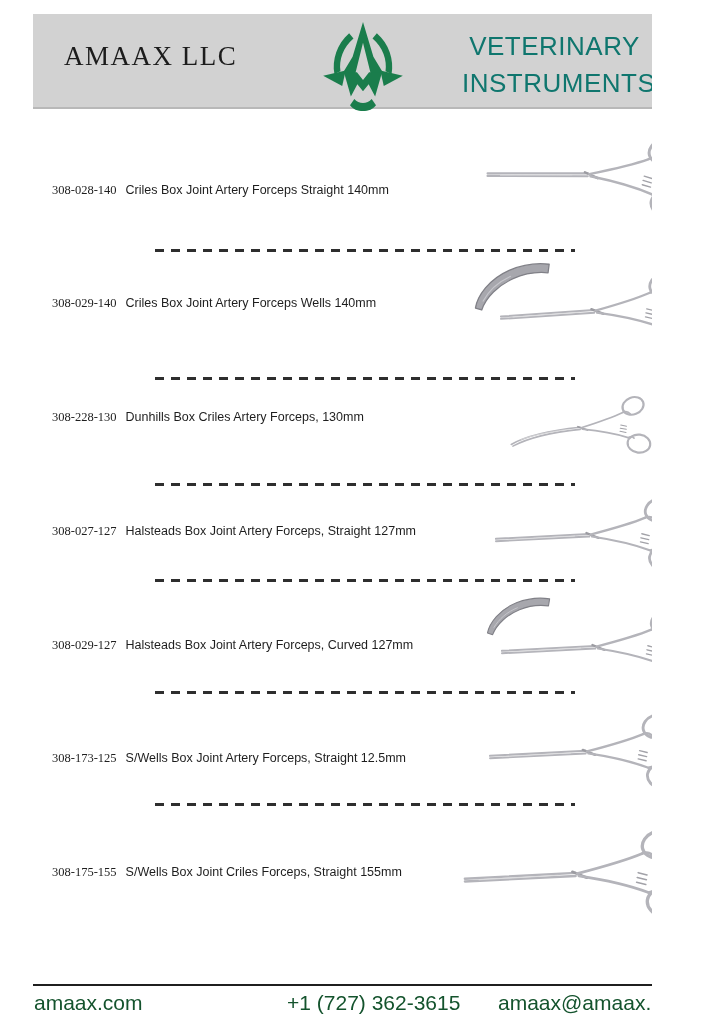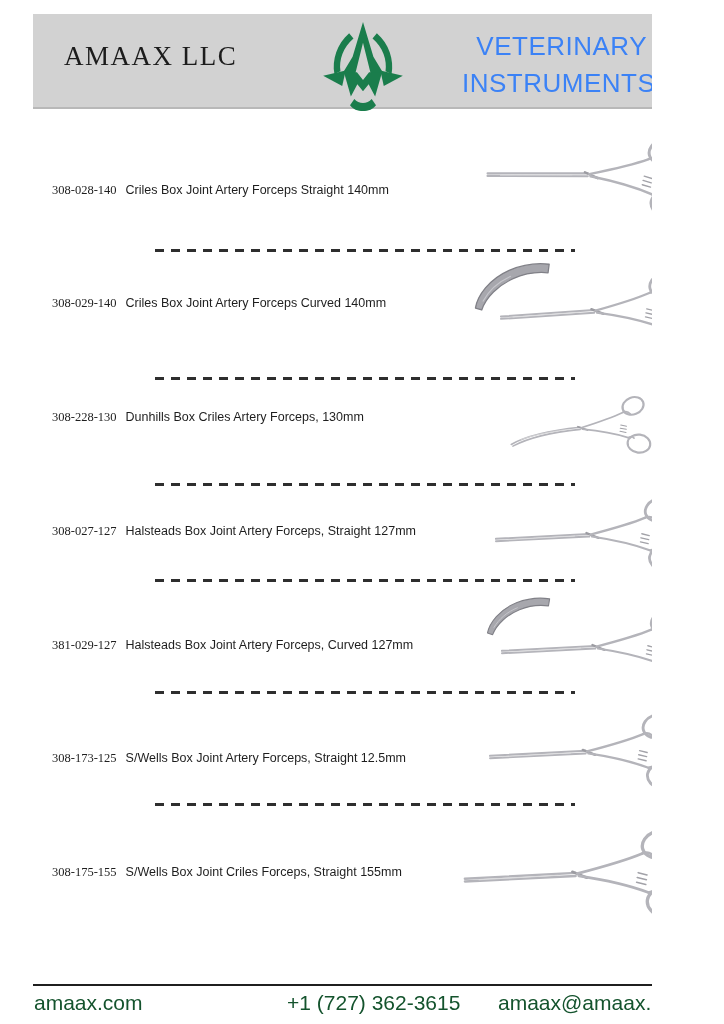--- a/index.html
+++ b/index.html
@@ -12,22 +12,22 @@
     position:absolute;left:33px;top:14px;width:658px;height:93px;
     background:#d2d2d2;border-bottom:2px solid #b8b8b8;
   }
   .company-name{
     position:absolute;left:64px;top:41px;
     font-family:"Liberation Serif",serif;font-size:27px;color:#1c1c1c;
     letter-spacing:1.5px;white-space:nowrap;
   }
   .logo{position:absolute;left:319px;top:22px;width:88px;height:97px;}
   .catalog-title{
-    position:absolute;left:462px;top:28px;width:185px;text-align:right;
-    font-size:26px;line-height:37px;color:#3b82f6;letter-spacing:0.5px;
+    position:absolute;left:462px;top:28px;width:185px;text-align:center;
+    font-size:26px;line-height:37px;color:#0f766e;letter-spacing:0.5px;
   }
   
   .ptext{
     position:absolute;left:52px;display:flex;gap:9px;
     font-size:12.5px;color:#1e1e1e;white-space:nowrap;
   }
   .ptext .code{min-width:63px;font-family:Liberation Serif, serif;}
   .sep{
     position:absolute;left:155px;width:420px;height:3px;
     background:repeating-linear-gradient(90deg,#2e2e2e 0 9px,transparent 9px 16px);
@@ -112,21 +112,21 @@
     <span class="desc">Criles Box Joint Artery Forceps Straight 140mm</span>
   </div>
   <svg class="ill" style="left:483px;top:133px;transform:rotate(1deg)" width="215" height="93" viewBox="0 0 300 130">
       <use href="#sym-forceps"></use>
     </svg>
 
   <div class="sep" style="top:249px"></div>
 
   <div class="ptext" style="top:296px">
     <span class="code">308-029-140</span>
-    <span class="desc">Criles Box Joint Artery Forceps Curved 140mm</span>
+    <span class="desc">Criles Box Joint Artery Forceps Wells 140mm</span>
   </div>
   <svg class="ill" style="left:468px;top:262px;transform:rotate(-8deg)" width="92" height="46" viewBox="0 0 100 50">
       <use href="#sym-tip"></use>
     </svg>
   <svg class="ill" style="left:497px;top:272px;transform:rotate(-3deg)" width="200" height="87" viewBox="0 0 300 130">
       <use href="#sym-forceps"></use>
     </svg>
 
   <div class="sep" style="top:377px"></div>
 
@@ -144,21 +144,21 @@
     <span class="code">308-027-127</span>
     <span class="desc">Halsteads Box Joint Artery Forceps, Straight 127mm</span>
   </div>
   <svg class="ill" style="left:492px;top:496px;transform:rotate(-2deg)" width="200" height="87" viewBox="0 0 300 130">
       <use href="#sym-forceps"></use>
     </svg>
 
   <div class="sep" style="top:579px"></div>
 
   <div class="ptext" style="top:638px">
-    <span class="code">381-029-127</span>
+    <span class="code">308-029-127</span>
     <span class="desc">Halsteads Box Joint Artery Forceps, Curved 127mm</span>
   </div>
   <svg class="ill" style="left:482px;top:596px;transform:rotate(-6deg)" width="76" height="38" viewBox="0 0 100 50">
       <use href="#sym-tip"></use>
     </svg>
   <svg class="ill" style="left:498px;top:608px;transform:rotate(-2deg)" width="200" height="87" viewBox="0 0 300 130">
       <use href="#sym-forceps"></use>
     </svg>
 
   <div class="sep" style="top:691px"></div>

